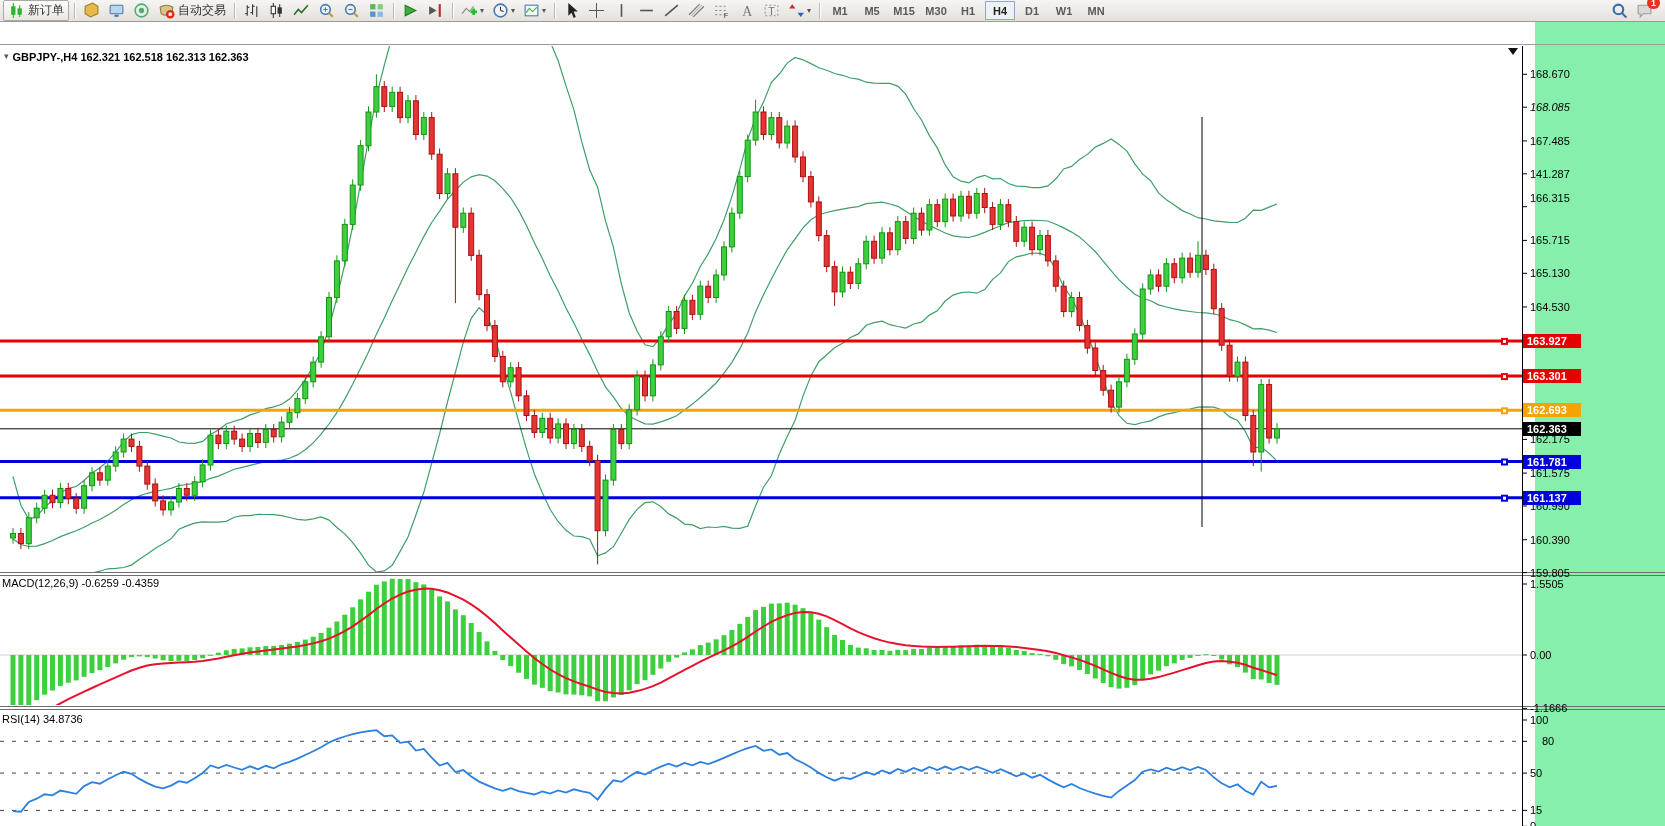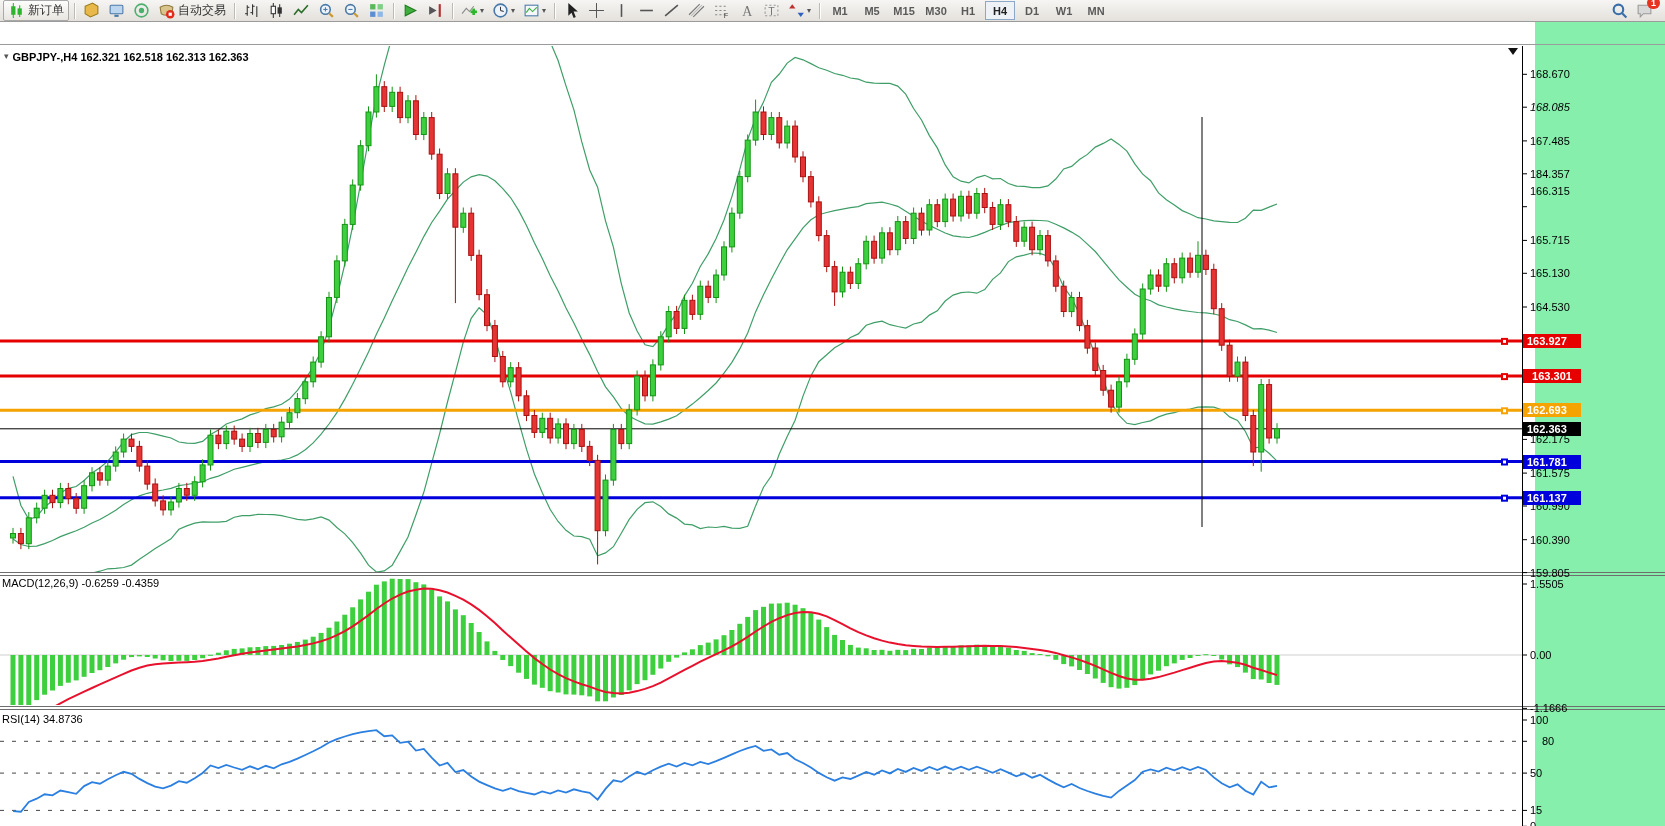--- a/index.html
+++ b/index.html
@@ -829,40 +829,40 @@
     </div>
     <div class="ind-label" style="left:2px;top:555px;font-weight:normal;">MACD(12,26,9) -0.6259 -0.4359</div>
     <div class="ind-label" style="left:2px;top:691px;font-weight:normal;">RSI(14) 34.8736</div>
 
     <div id="shift-marker"></div>
 
     <div id="price-axis">
         <span class="ax" style="top: 52.3466px;">168.670</span>
         <span class="ax" style="top: 85.2236px; font-style: italic;">168.085</span>
         <span class="ax" style="top: 118.944px;">167.485</span>
-        <span class="ax" style="top: 151.821px;">184.357</span>
-        <span class="ax" style="top: 169px;">166.315</span>
+        <span class="ax" style="top: 151.821px;">141.287</span>
+        <span class="ax" style="top: 176px;">166.315</span>
         <span class="ax" style="top: 218.418px;">165.715</span>
         <span class="ax" style="top: 251.295px;">165.130</span>
         <span class="ax" style="top: 285.015px;">164.530</span>
         <span class="ax" style="top: 417.366px;">162.175</span>
         <span class="ax" style="top: 451.086px;">161.575</span>
         <span class="ax" style="top: 483.963px;">160.990</span>
         <span class="ax" style="top: 517.683px;">160.390</span>
         <span class="ax" style="top: 550.56px;">159.805</span>
         <span class="ax" style="top: 561.987px;">1.5505</span>
         <span class="ax" style="top: 633px;">0.00</span>
         <span class="ax" style="top: 686.43px;">-1.1666</span>
         <span class="ax" style="top: 698px;">100</span>
         <span class="ax" style="top: 719.26px; padding-left: 12px;">80</span>
         <span class="ax" style="top: 751.15px;">50</span>
         <span class="ax" style="top: 788.355px;">15</span>
         <span class="ax" style="top: 804.3px;">0</span>
         <div class="pl" style="top: 318.903px; background: rgb(230, 0, 0);">163.927</div>
-        <div class="pl" style="top: 354.084px; background: rgb(230, 0, 0); text-align: center;">163.301</div>
+        <div class="pl" style="top: 354.084px; background: rgb(230, 0, 0);">163.301</div>
         <div class="pl" style="top: 388.254px; background: rgb(245, 163, 0);">162.693</div>
         <div class="pl" style="top: 439.508px; background: rgb(0, 0, 221);">161.781</div>
         <div class="pl" style="top: 475.701px; background: rgb(0, 0, 221);">161.137</div>
         <div class="pl" style="top: 406.8px; background: rgb(0, 0, 0);">162.363</div>
       </div>
     <div id="date-axis"></div>
   </div>
 </div>
 
 </body></html>

